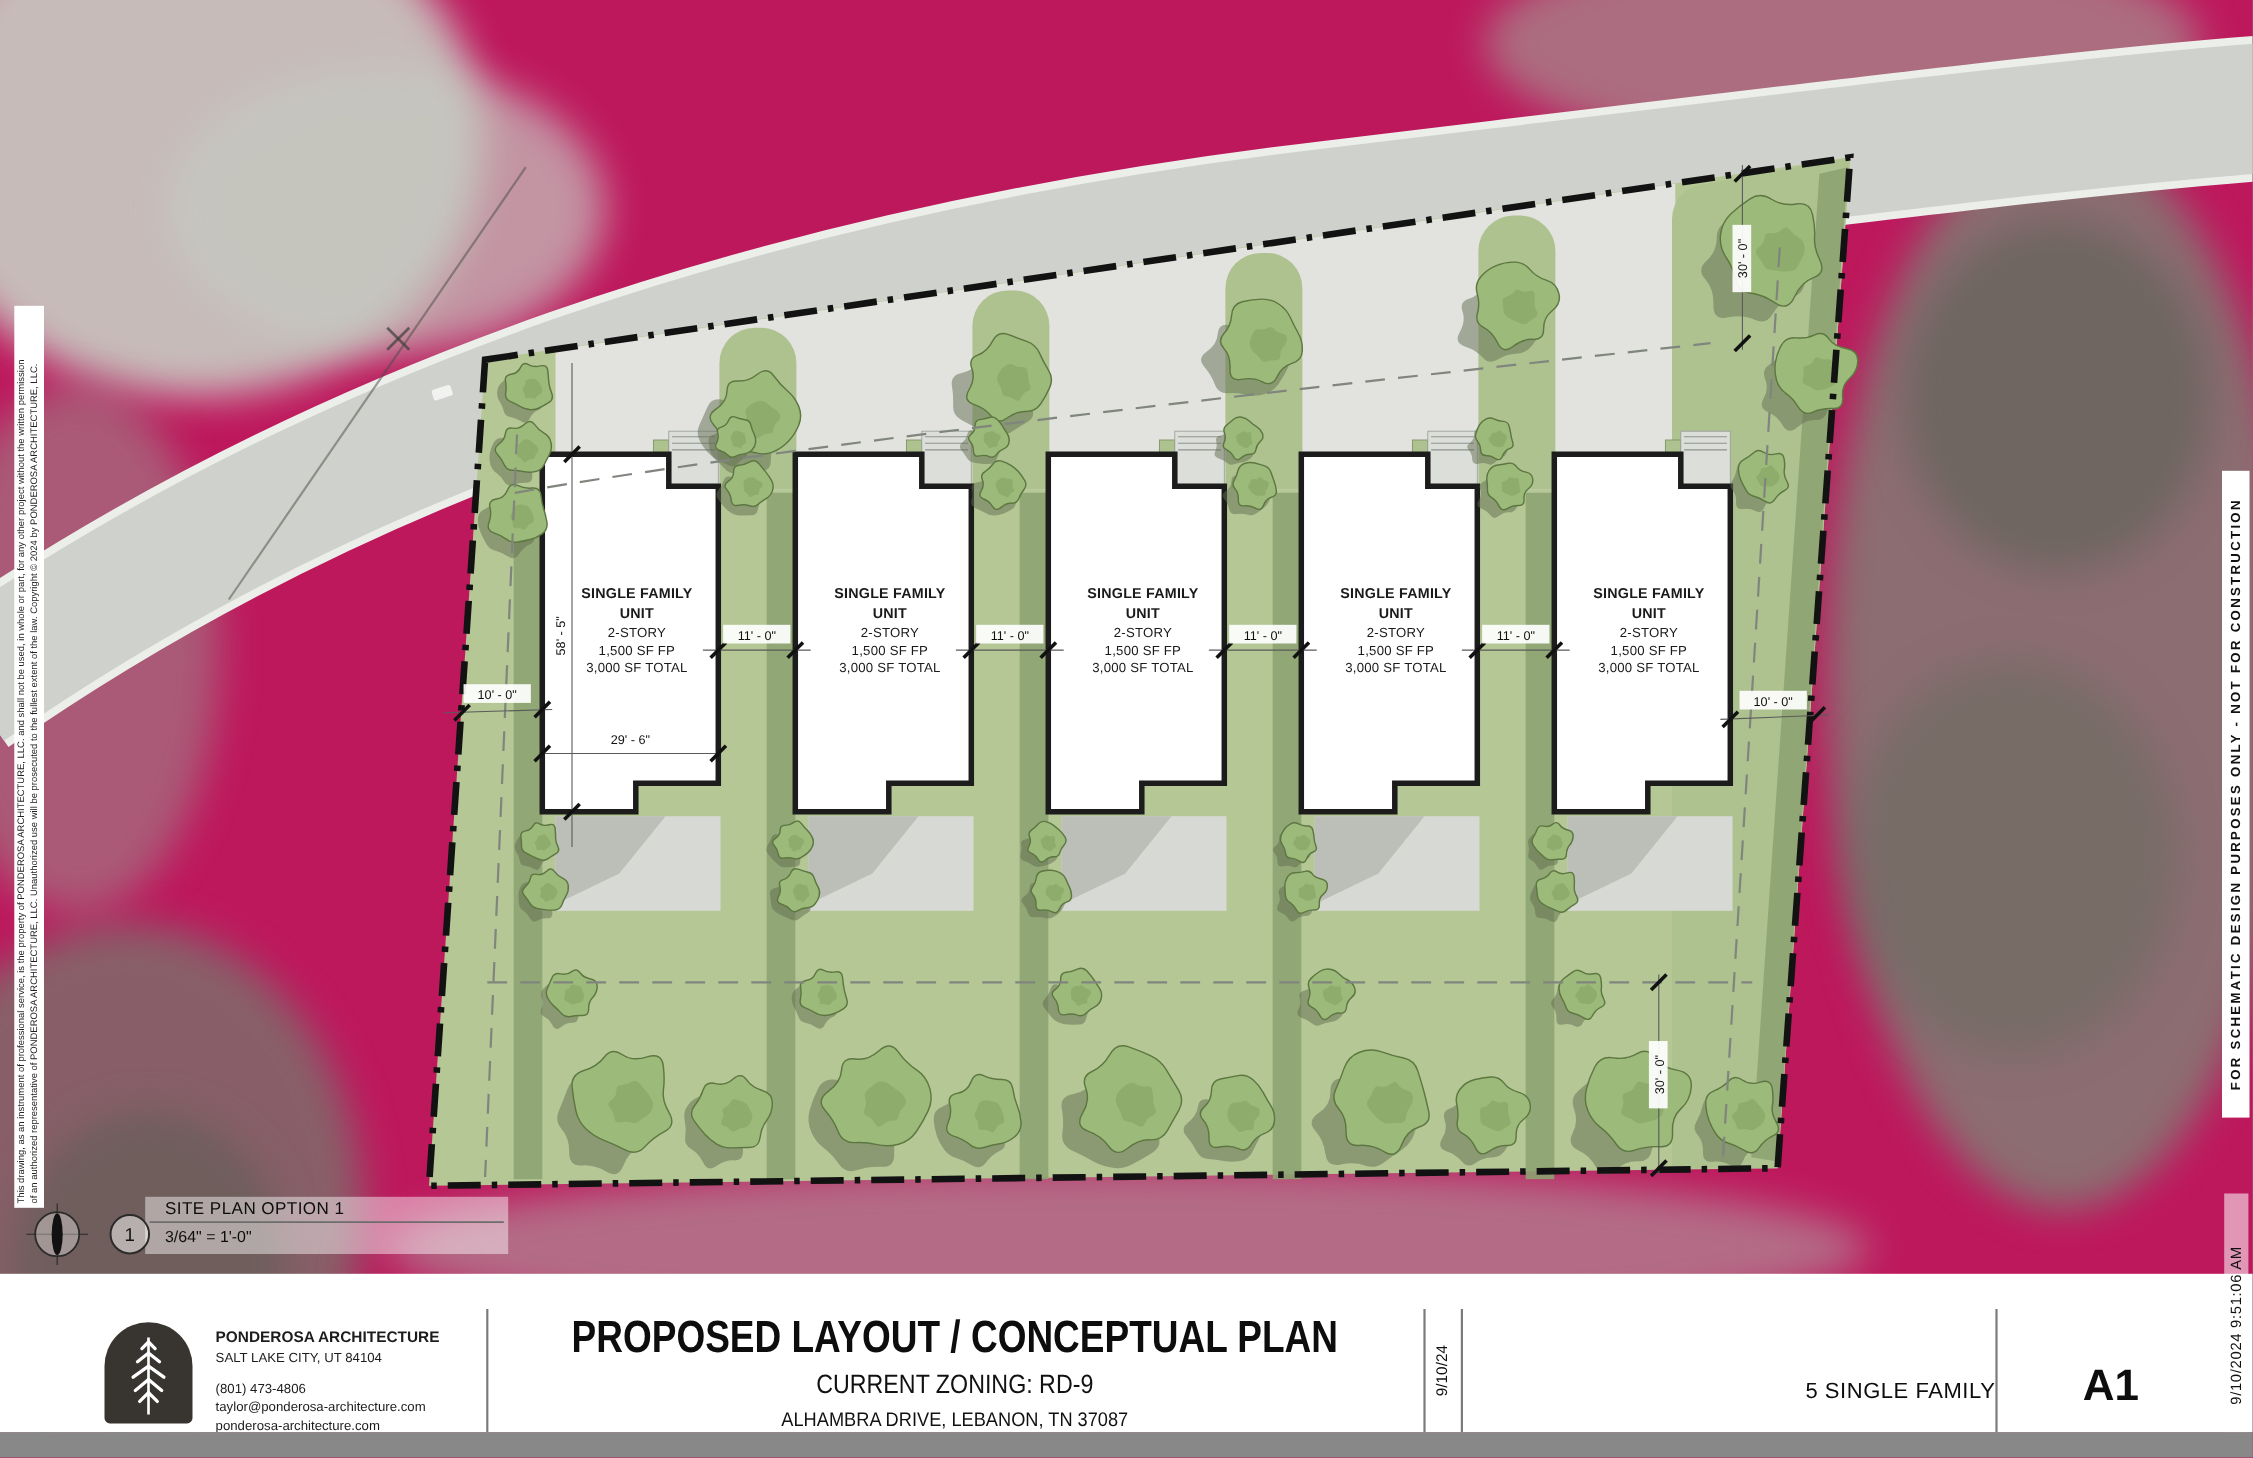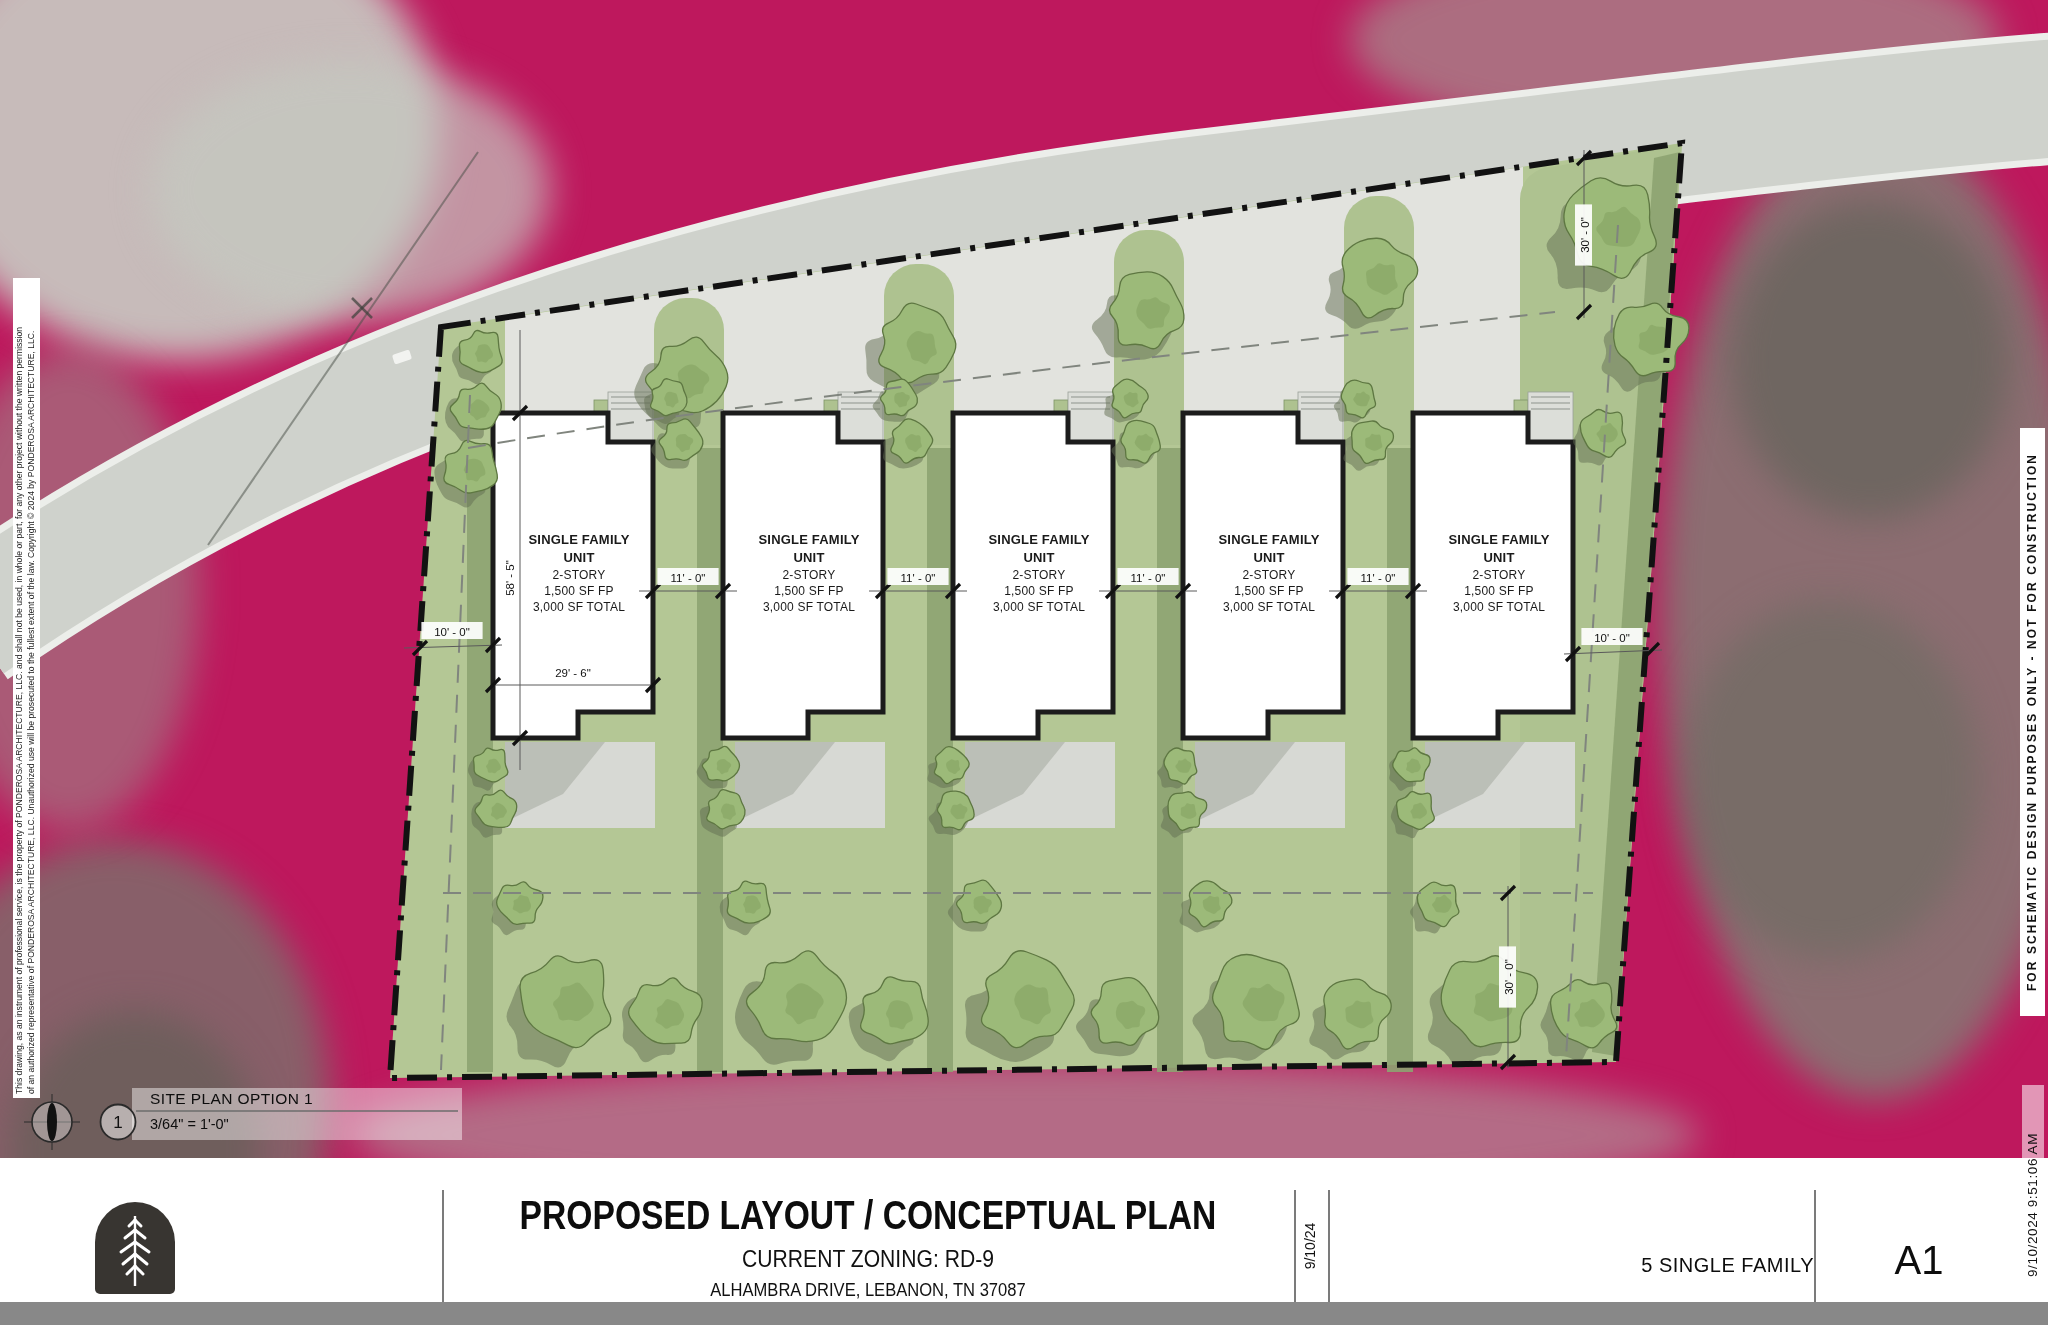--- a/index.html
+++ b/index.html
@@ -33,21 +33,21 @@
   #sheet-title{margin-top:34px;font-size:41px;font-weight:bold;color:#0d0d0d;
         transform:scaleX(.82);letter-spacing:0;}
   #sheet-zoning{margin-top:6px;font-size:24px;color:#111;transform:scaleX(.88);}
   #sheet-address{margin-top:7px;font-size:18px;color:#111;transform:scaleX(.92);}
   #tb-date{position:absolute;left:1297px;top:1302px;width:112px;height:26px;
         transform:rotate(-90deg);transform-origin:top left;font-size:14px;color:#111;
         text-align:center;line-height:26px;z-index:11;}
   #tb-project{position:absolute;left:1330px;top:96px;width:484px;text-align:right;
         font-size:20px;color:#0d0d0d;letter-spacing:.5px;}
   #tb-sheetno{position:absolute;left:1814px;top:80px;width:210px;text-align:center;
-        font-size:40px;color:#0d0d0d;}
+        font-size:40px;color:#0d0d0d;font-weight:bold;}
 </style>
 </head>
 <body>
 
 <div id="stage">
 
   <div class="blob" style="left:-80px;top:-100px;width:520px;height:460px;background:rgba(200,205,196,.9);"></div>
   <div class="blob" style="left:150px;top:60px;width:400px;height:260px;background:rgba(196,201,192,.7);"></div>
   <div class="blob" style="left:1660px;top:120px;width:430px;height:980px;background:rgba(125,133,119,.78);"></div>
   <div class="blob" style="left:1730px;top:200px;width:280px;height:320px;background:rgba(88,96,83,.55);"></div>
@@ -517,20 +517,28 @@
           <line x1="40" y1="40" x2="26" y2="50"></line>
             <line x1="40" y1="40" x2="54" y2="50"></line>
           <line x1="40" y1="52" x2="28" y2="62"></line>
             <line x1="40" y1="52" x2="52" y2="62"></line>
           <line x1="40" y1="64" x2="32" y2="72"></line>
             <line x1="40" y1="64" x2="48" y2="72"></line>
         </g>
       </svg>
     </div>
 
+    <div id="firm-info">
+      <div class="name">PONDEROSA ARCHITECTURE</div>
+      <div>SALT LAKE CITY, UT 84104</div>
+      <div class="spacer"></div>
+      <div>(801) 473-4806</div>
+      <div>taylor@ponderosa-architecture.com</div>
+      <div>ponderosa-architecture.com</div>
+    </div>
 
     <div id="title-center">
       <div id="sheet-title">PROPOSED LAYOUT / CONCEPTUAL PLAN</div>
       <div id="sheet-zoning">CURRENT ZONING: RD-9</div>
       <div id="sheet-address">ALHAMBRA DRIVE, LEBANON, TN 37087</div>
     </div>
 
     <div id="tb-project">5 SINGLE FAMILY</div>
     <div id="tb-sheetno">A1</div>
   </div>

